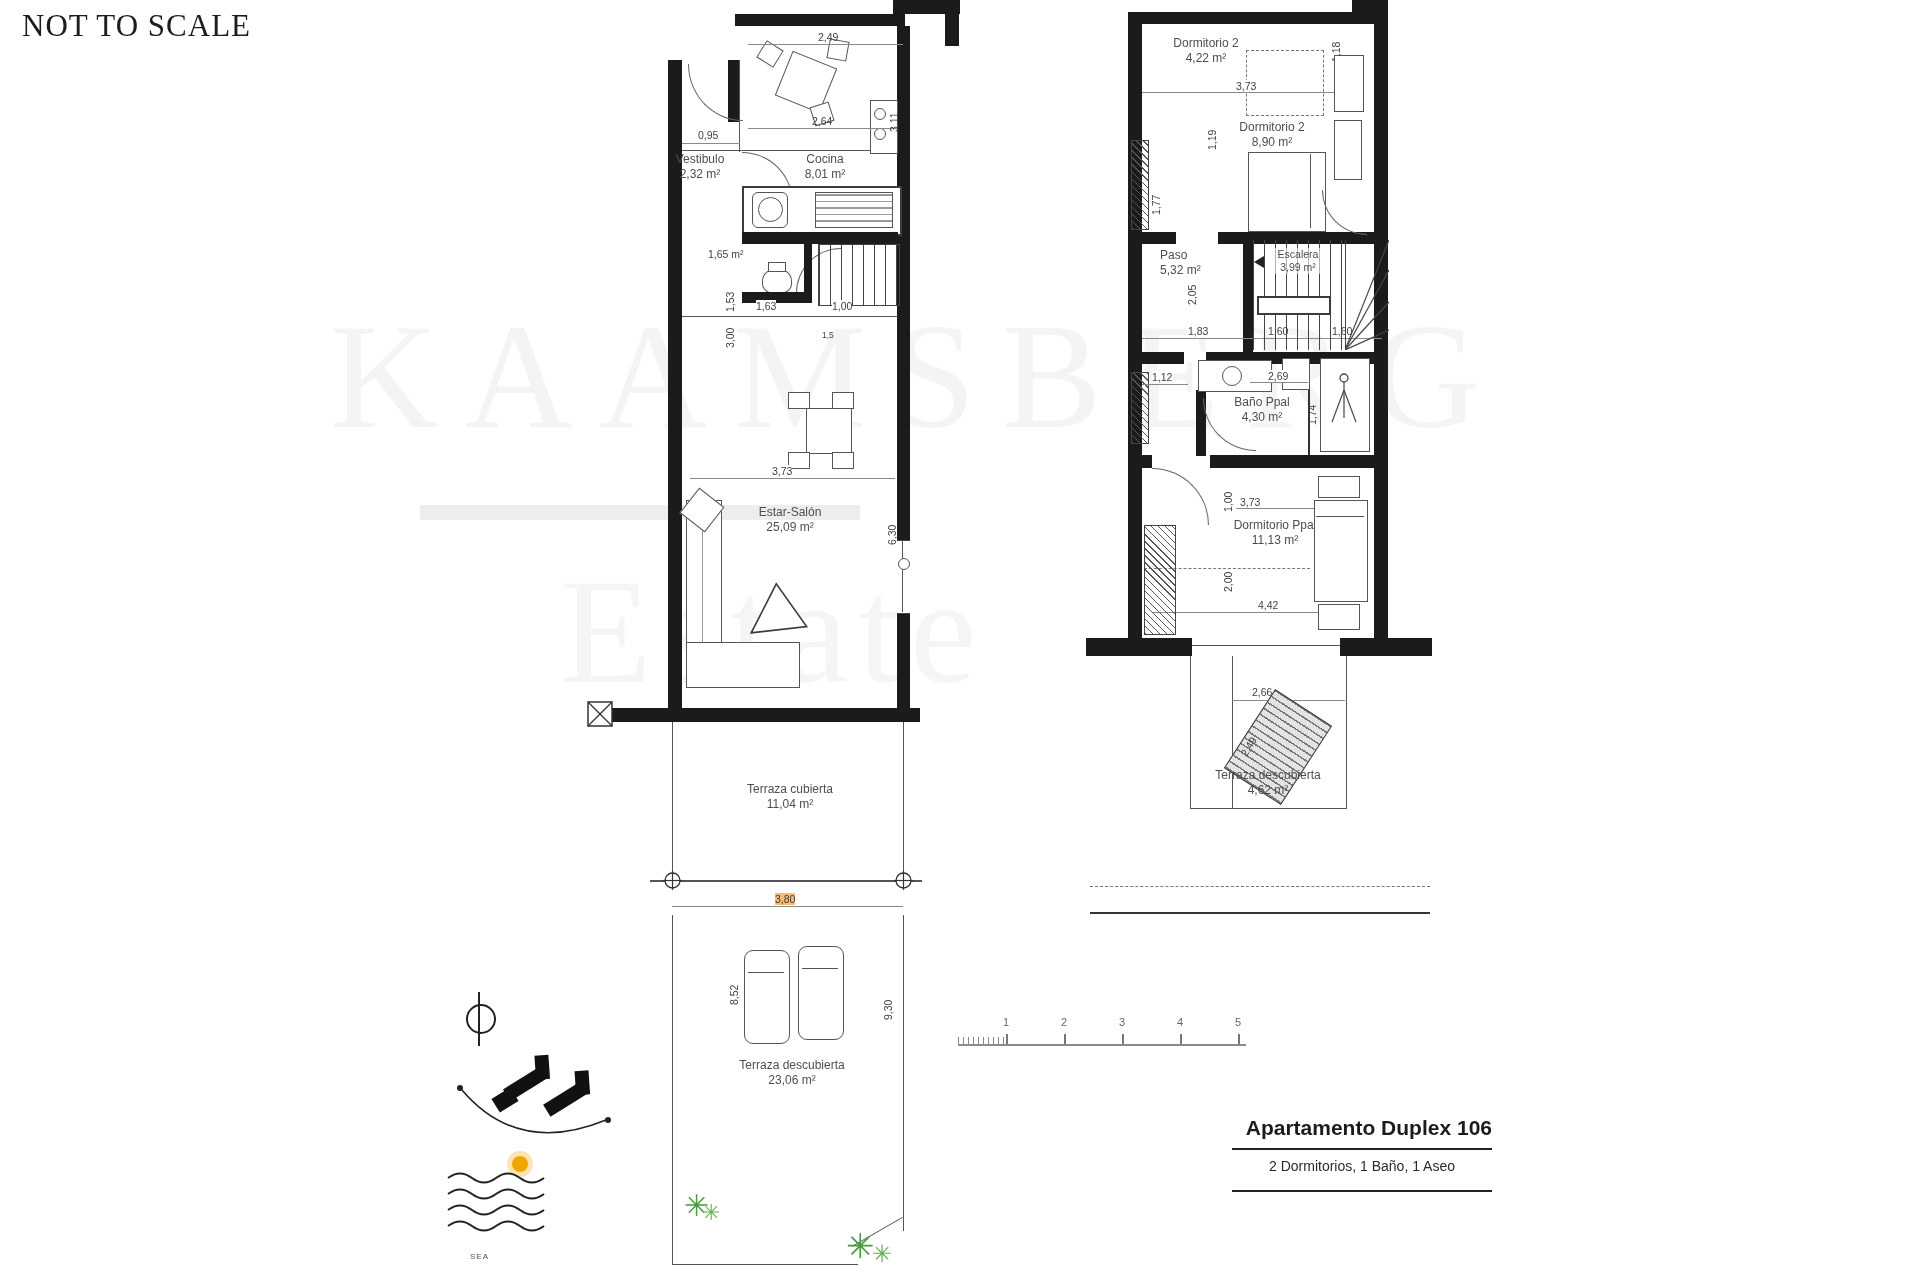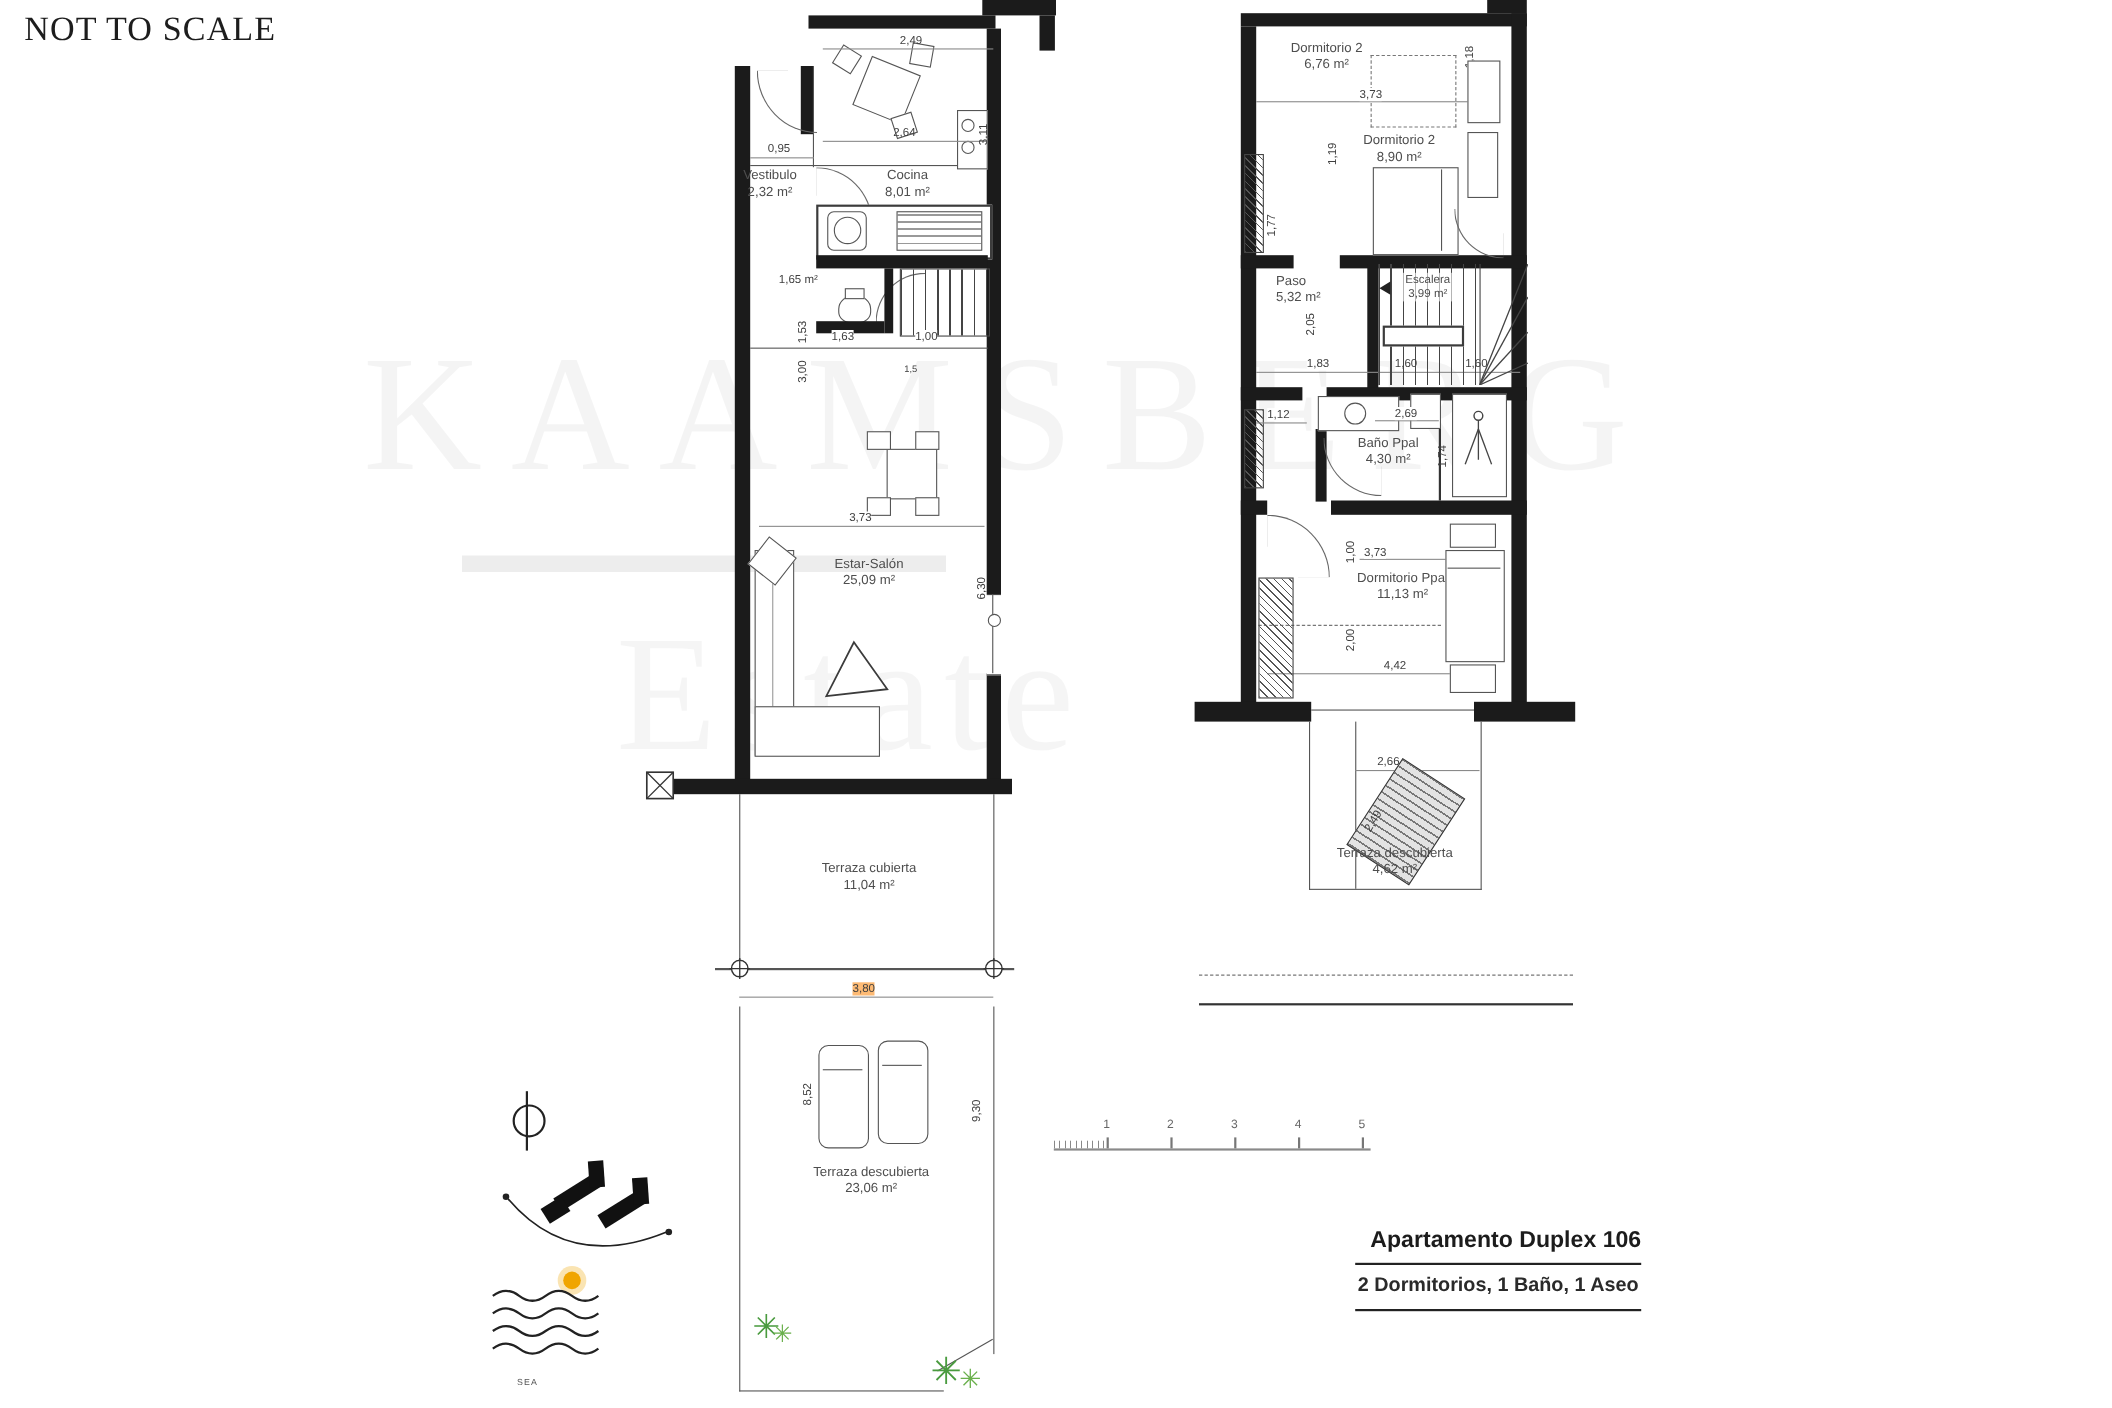--- a/index.html
+++ b/index.html
@@ -21,21 +21,21 @@
   .dimv{transform:rotate(-90deg);transform-origin:left top;}
   .small{font-size:8.5px;}
   
   .furn{position:absolute;border:1.5px solid #3c3c3c;background:#fff;}
   .thin{border-width:1px;border-color:#555;}
   .hatch{position:absolute;border:1px solid #444;background:repeating-linear-gradient(45deg,#555 0 1px,transparent 1px 5px);}
   .treads{position:absolute;border:1px solid #444;background:repeating-linear-gradient(90deg,#444 0 1.2px,transparent 1.2px 11px);}
   .sunstair{position:absolute;border:1.5px solid #333;background:#e3e3e3 repeating-linear-gradient(0deg,#777 0 1.5px,transparent 1.5px 7px);transform:rotate(33deg);}
   .arc{position:absolute;border:0 solid #666;}
   .tb-title{position:absolute;font-size:21px;font-weight:bold;color:#1c1c1c;text-align:right;width:260px;}
-  .tb-sub{position:absolute;font-size:18px;color:#2a2a2a;text-align:center;width:260px;font-weight:bold;}
+  .tb-sub{position:absolute;font-size:14px;color:#2a2a2a;text-align:center;width:260px;}
   .tb-line{position:absolute;background:#222;height:2px;width:260px;}
   .tick{position:absolute;background:#777;width:1.5px;}
   .sc-num{position:absolute;font-size:11px;color:#666;}
   .plant{position:absolute;color:#4a9b3f;}
   .seatxt{position:absolute;font-size:8px;color:#555;letter-spacing:1px;}
 </style>
 </head>
 <body>
 
 <div id="canvas">
@@ -199,21 +199,21 @@
   <div class="wall" style="left:1196px;top:390px;width:10px;height:66px;"></div>
   <div class="tline" style="left:1308px;top:360px;width:1.5px;height:95px;background:#333;"></div>
   <div class="wall" style="left:1128px;top:455px;width:24px;height:13px;"></div>
   <div class="wall" style="left:1210px;top:455px;width:178px;height:13px;"></div>
 
   <div class="hatch" style="left:1131px;top:140px;width:16px;height:88px;"></div>
   <div class="hatch" style="left:1131px;top:372px;width:16px;height:70px;"></div>
 
   <div class="rlabel" style="left:1160px;top:36px;width:92px;">
     <span>Dormitorio 2</span><br>
-    <span>6,76 m²</span>
+    <span>4,22 m²</span>
   </div>
   <div class="abs" style="left:1246px;top:50px;width:76px;height:64px;border:1.5px dashed #777;"></div>
   <div class="dline" style="left:1142px;top:92px;width:198px;height:1px;"></div>
   <div class="dim" style="left:1236px;top:80px;background:#fff;">3,73</div>
   <div class="dim dimv" style="left:1330px;top:62px;">1,18</div>
   <div class="dim dimv" style="left:1206px;top:150px;">1,19</div>
   <div class="dim dimv" style="left:1150px;top:215px;">1,77</div>
 
   <div class="rlabel" style="left:1226px;top:120px;width:92px;">
     <span>Dormitorio 2</span><br>

